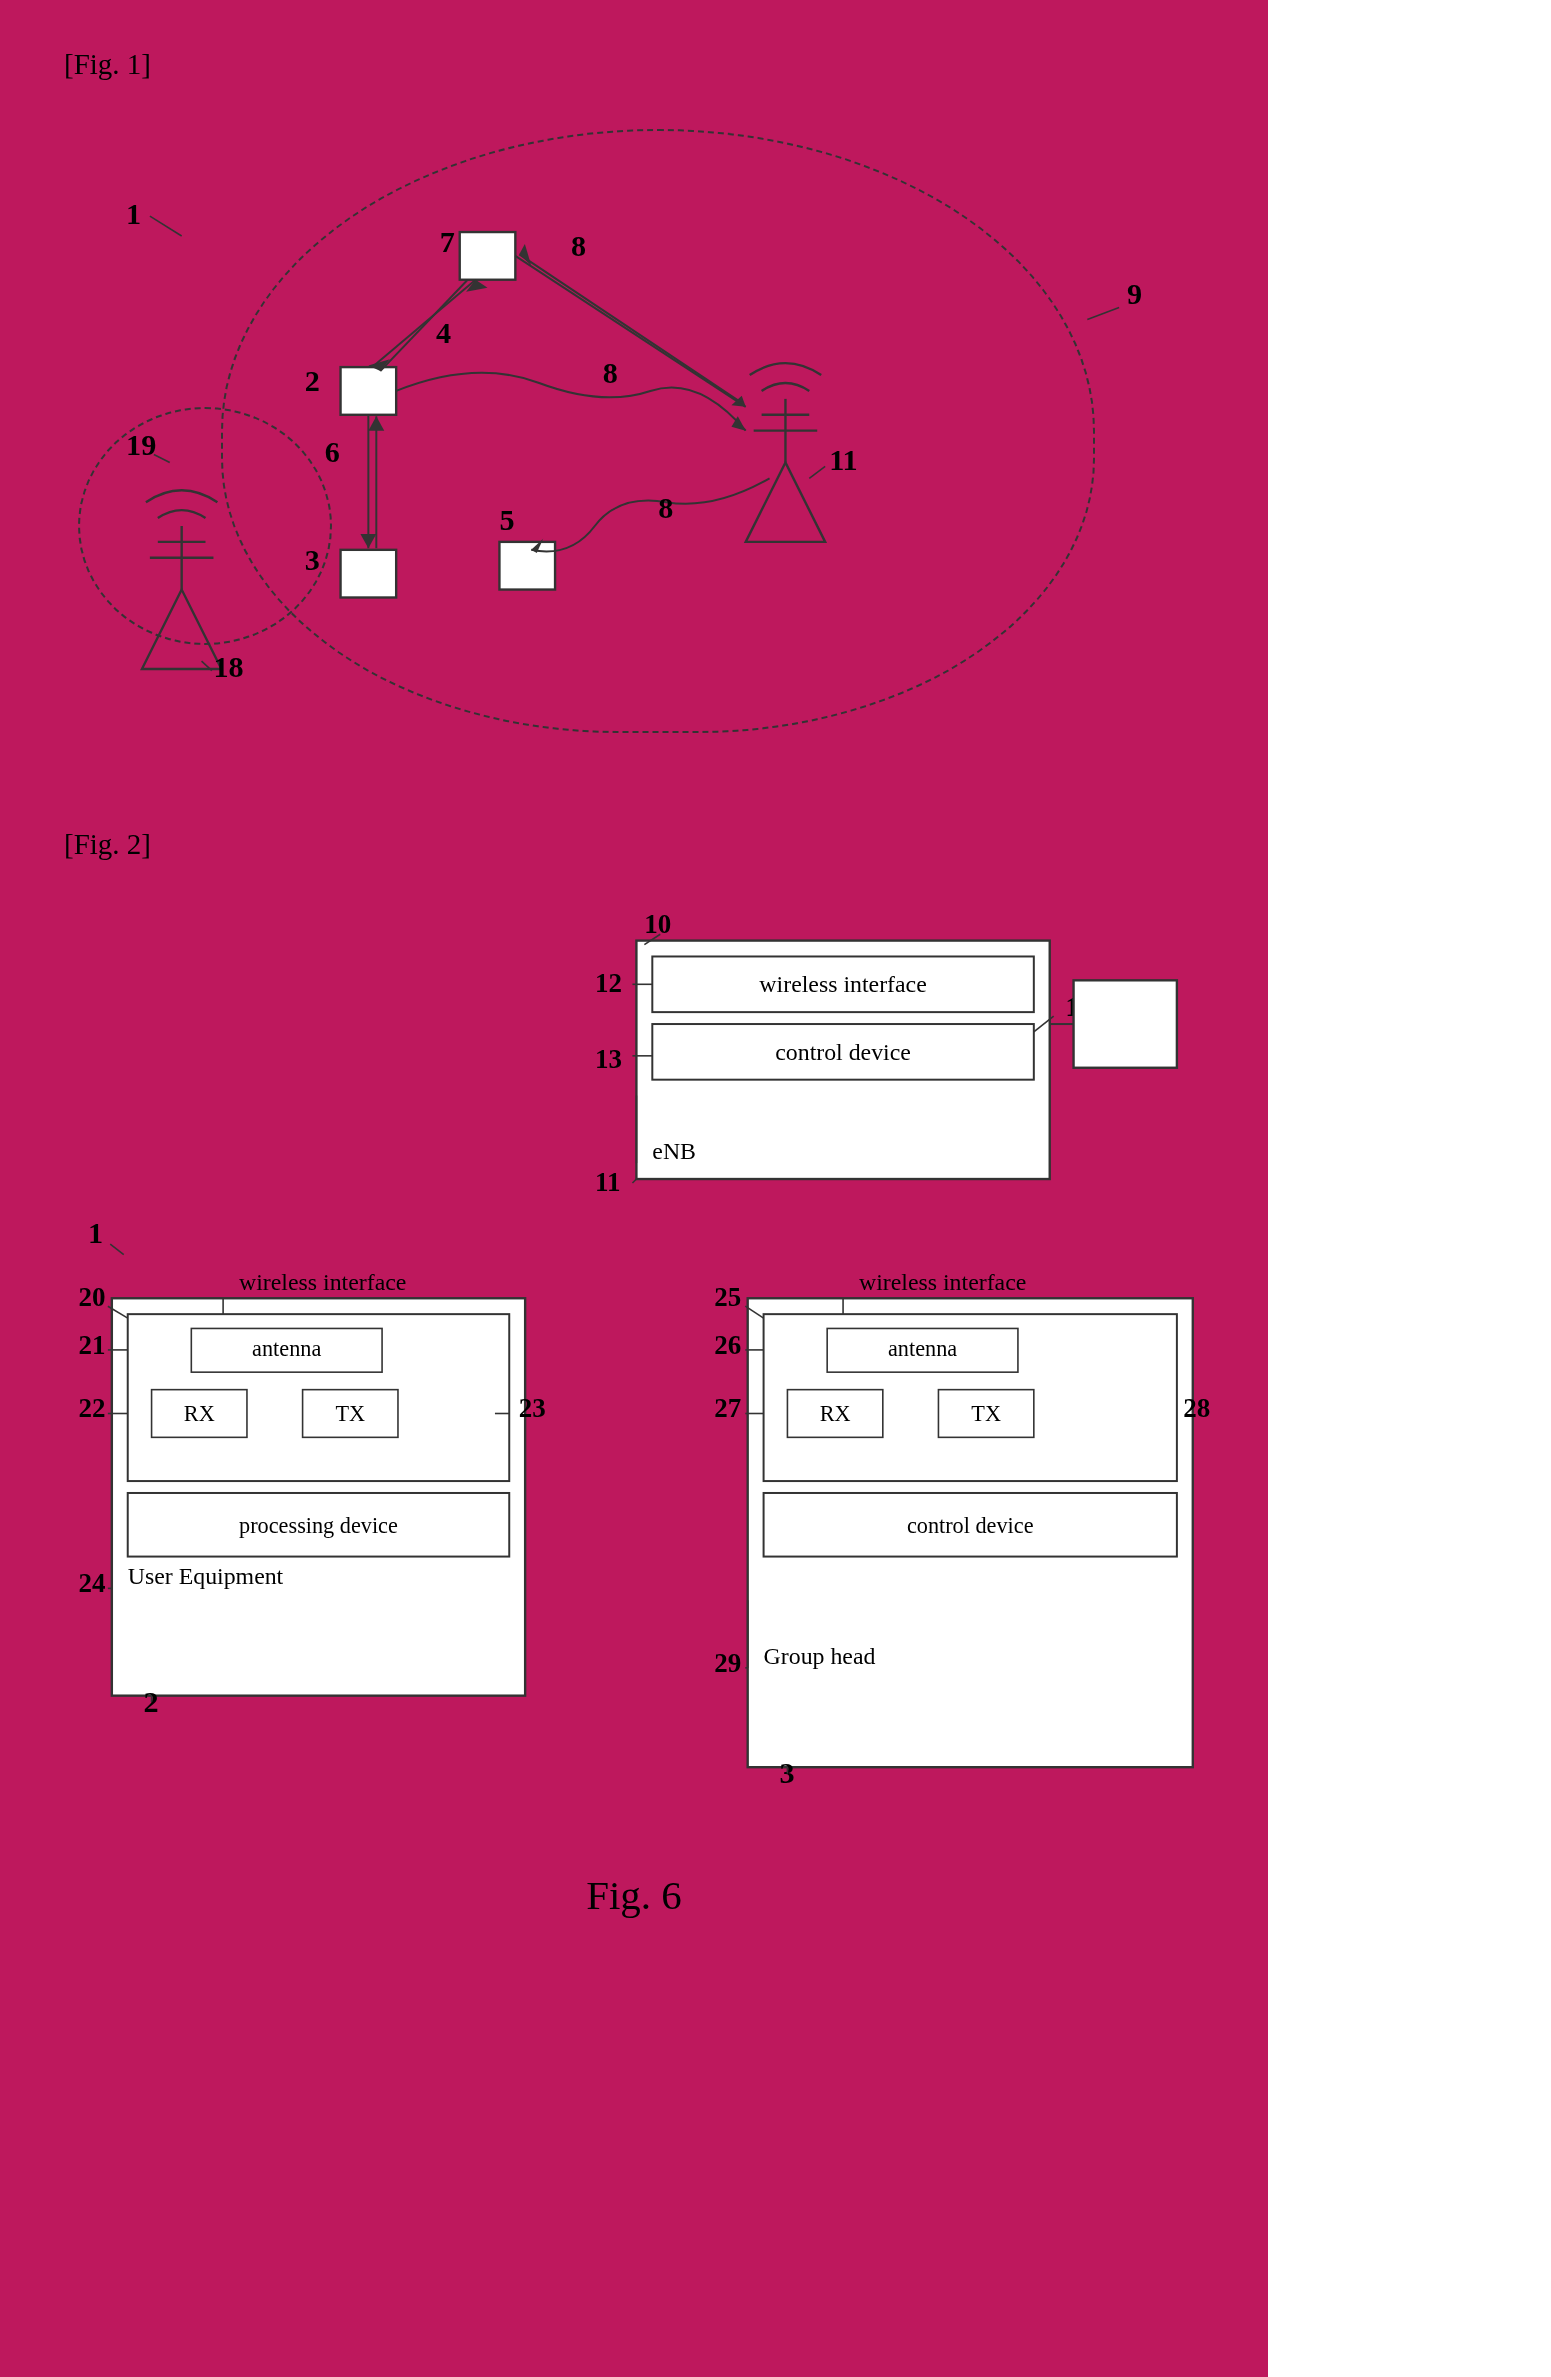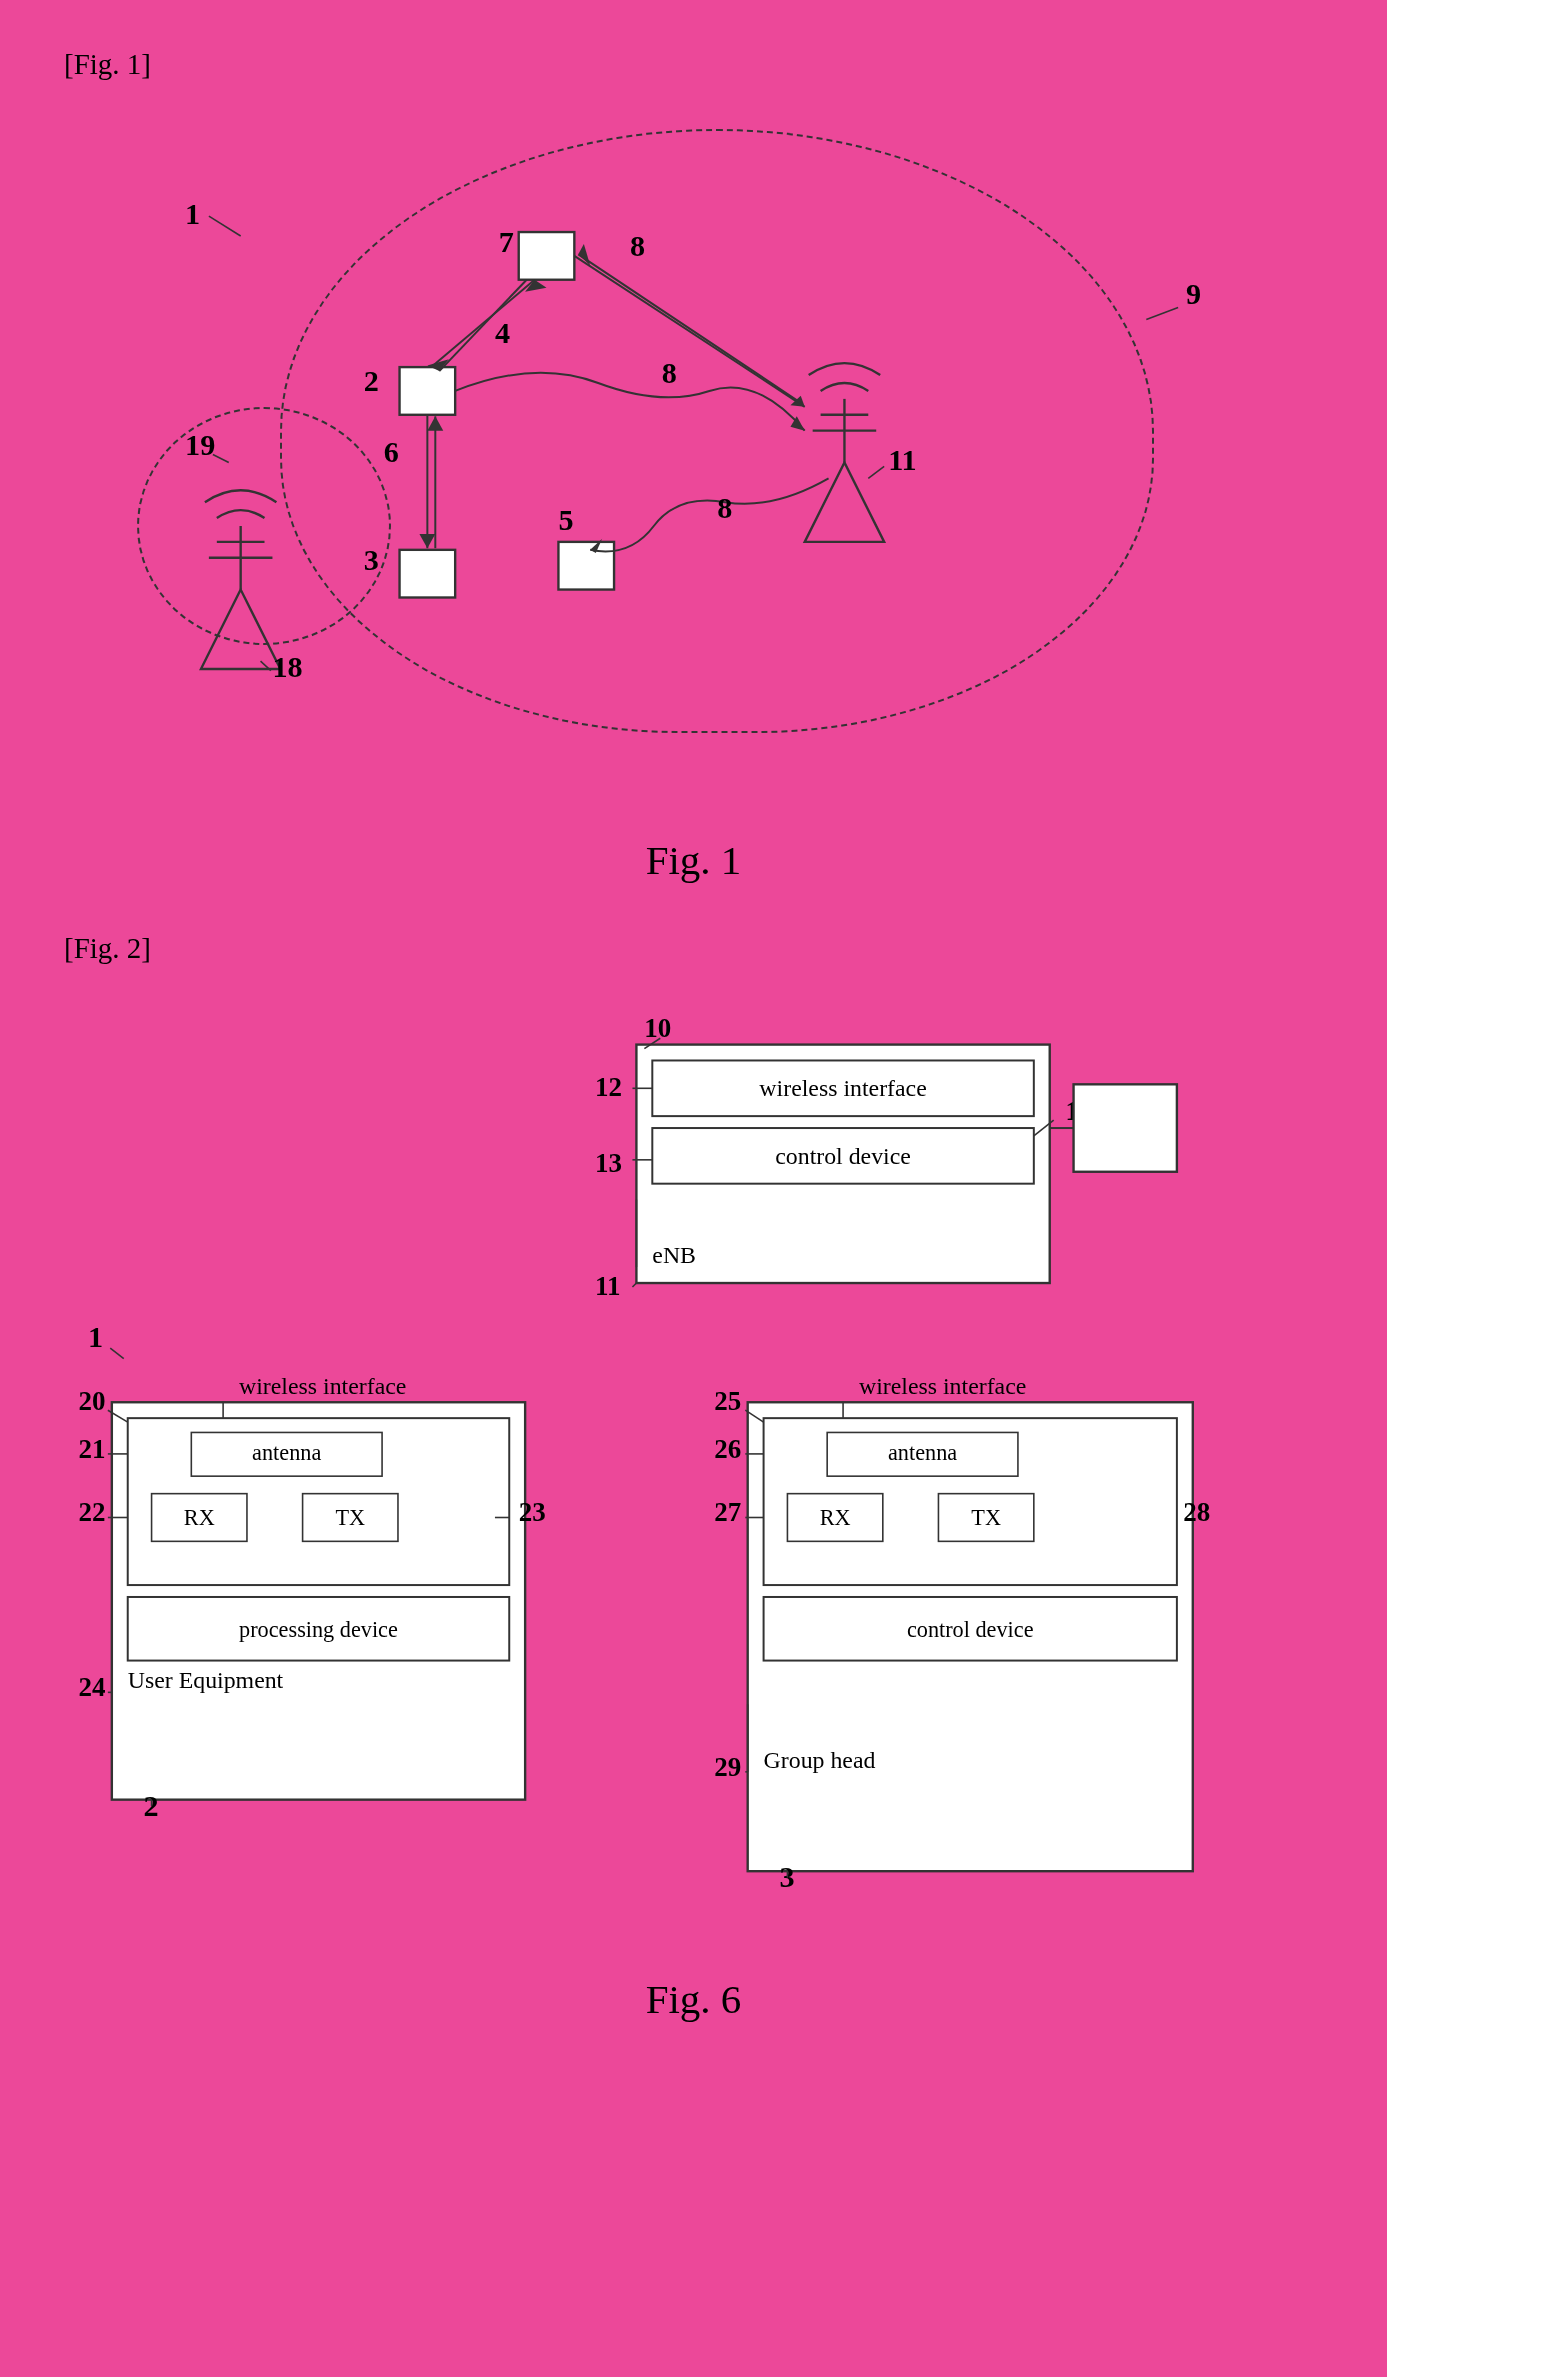--- a/index.html
+++ b/index.html
@@ -5,23 +5,23 @@
     * { box-sizing: border-box; margin: 0; padding: 0; }
     body {
       background: #fff;
       font-family: 'Times New Roman', Times, serif;
       width: 1552px;
       min-height: 2377px;
       position: relative;
       overflow-x: hidden;
     }
     .page {
-      width: 1387px;
+      width: 1268px;
       min-height: 2377px;
-      background: #ec4899;
+      background: #be185d;
       position: relative;
       padding: 48px 64px;
     }
     .fig-label {
       font-size: 29px;
       font-weight: normal;
       margin-bottom: 16px;
     }
     .fig-title {
       font-size: 41px;
@@ -159,21 +159,20 @@
       <line x1="940" y1="465" x2="920" y2="480" stroke="#333" stroke-width="2"></line>
 
       <text x="170" y="730" font-size="38" font-family="Times New Roman" font-weight="bold">18</text>
       <line x1="168" y1="722" x2="155" y2="710" stroke="#333" stroke-width="2"></line>
 
       <text x="60" y="450" font-size="38" font-family="Times New Roman" font-weight="bold">19</text>
       <line x1="95" y1="450" x2="115" y2="460" stroke="#333" stroke-width="2"></line>
     </svg>
   </div>
 
-  <div class="fig-title">Fig. 1</div>
 
   <div class="fig-label" style="margin-top:10px;">[Fig. 2]</div>
 
   <div class="fig2-container">
     <svg width="1272" height="1073" viewBox="0 0 1600 1350">
 
       <rect x="720" y="80" width="520" height="300" fill="white" stroke="#333" stroke-width="3"></rect>
 
       <rect x="740" y="100" width="480" height="70" fill="white" stroke="#333" stroke-width="2.5"></rect>
       <text x="980" y="145" font-size="30" text-anchor="middle" font-family="Times New Roman">wireless interface</text>

